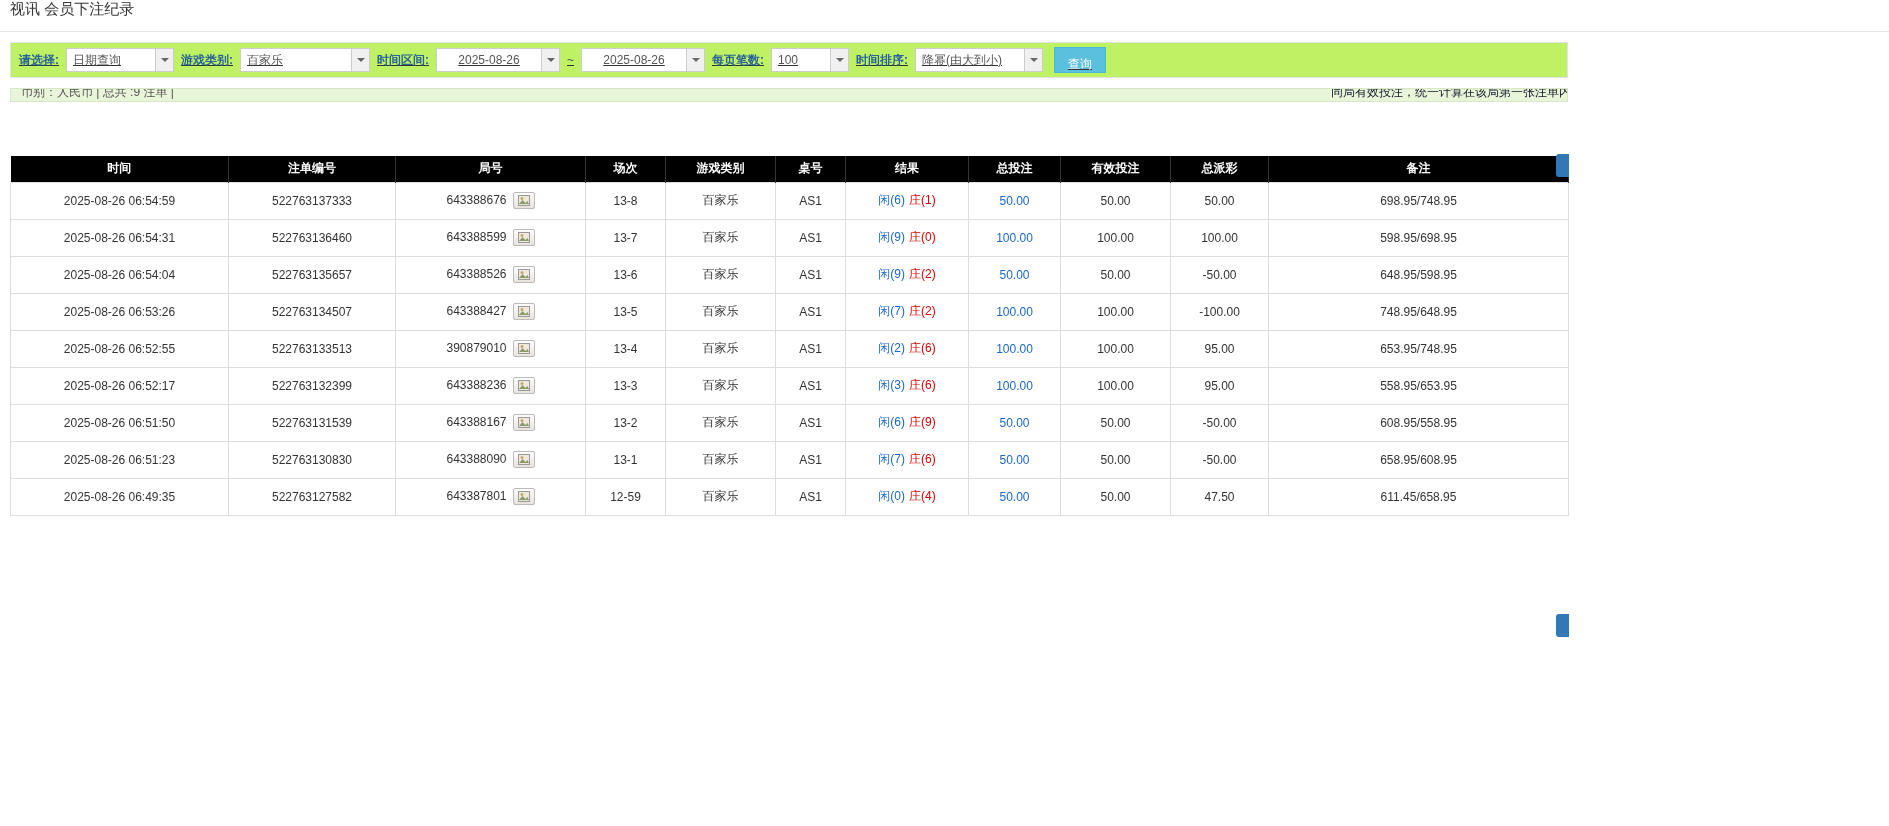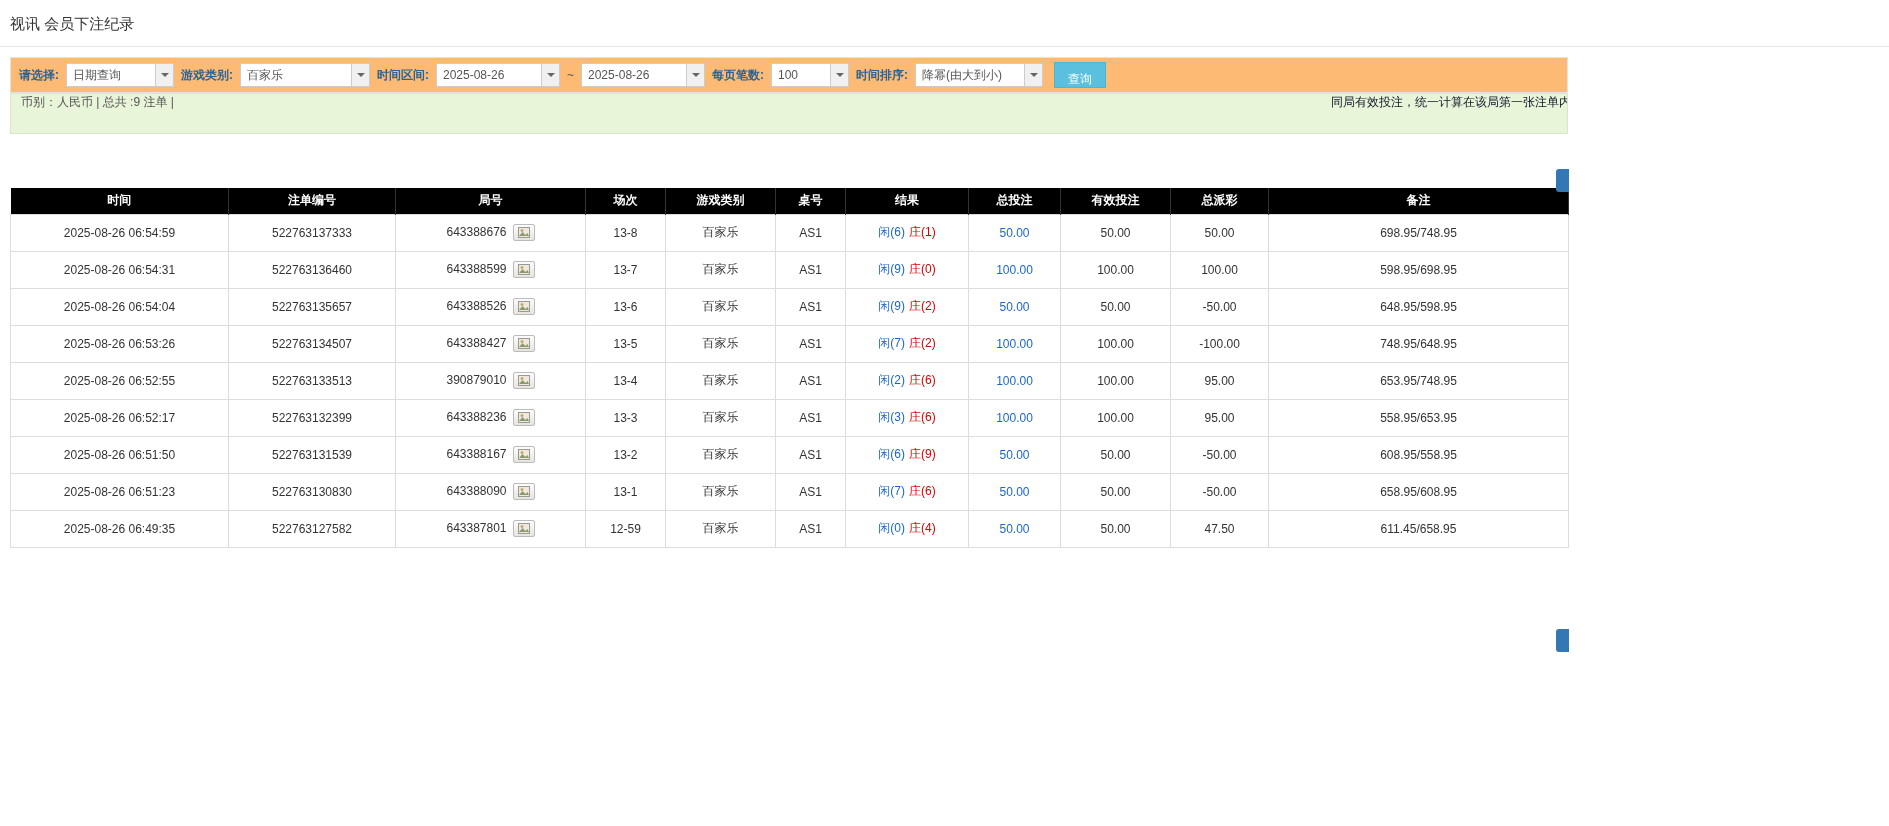--- a/index.html
+++ b/index.html
@@ -4,63 +4,63 @@
 <style>
   * { box-sizing: border-box; }
   html,body { margin:0; padding:0; }
   body {
     width:1889px; height:826px; position:relative; overflow:hidden;
     background:#fff; color:#333;
     font-family:"Liberation Sans","DejaVu Sans",sans-serif;
   }
   
   .title-bar {
-    width:100%; padding:15px 0 12px 10px;
+    width:100%; padding:0 0 12px 10px;
     border-bottom:1px solid #e5e5e5;
   }
   .page-title { font-size:15px; color:#333; }
 
   
   .content { position:relative; margin-left:10px; width:1558px; }
 
   
   .filter-bar {
-    margin-top:10px; height:36px; background:#fdba74;
+    margin-top:10px; height:36px; background:#bef264;
     border:1px solid #e3e3e3;
     display:flex; align-items:center; padding:0 8px; gap:7px;
-    font-size:12px; white-space:nowrap;
+    font-size:12px; white-space:nowrap;text-decoration:underline;
   }
   .flabel { color:#2a6496; font-weight:bold; }
   .combo { display:flex; align-items:stretch; height:24px; border:1px solid #ccc; background:#fff; }
   .combo input {
     border:none; outline:none; padding:0 6px; font-size:12px; color:#555;
     font-family:"Liberation Sans","DejaVu Sans",sans-serif; background:#fff; min-width:0;
   }
   .arrow-btn {
     width:18px; border-left:1px solid #ccc; background:#f0f0f0;
     display:flex; align-items:center; justify-content:center; cursor:pointer;
   }
   .caret { width:0; height:0; border-left:4px solid transparent; border-right:4px solid transparent; border-top:4px solid #666; }
   .w-query input { width:88px; }
   .w-game  input { width:110px; }
-  .w-date  input { width:104px; }
+  .w-date  input { width:104px;text-align:center; }
   .w-size  input { width:58px; }
   .w-sort  input { width:108px; }
   .tilde { color:#555; }
   .search-btn {
     height:26px; padding:8px 13px; margin-left:4px;
     background:#5bc0de; border:1px solid #46b8da; border-radius:0;
     color:#fff; font-size:12px; cursor:pointer;
     font-family:"Liberation Sans","DejaVu Sans",sans-serif;
   }
 
   
   .info-bar {
-    height:41px; background:#e9f5d9; border:1px solid #d6e9c6;
-    display:flex; align-items:flex-start; justify-content:space-between;
+    margin-top:10px; height:14px; background:#e9f5d9; border:1px solid #d6e9c6;
+    display:flex; align-items:flex-end; justify-content:space-between;
     padding:0 10px; font-size:12px; overflow:hidden; white-space:nowrap;
   }
   .info-left  { color:#555; }
   .info-right { color:#0f172a; margin-right:-14px; }
 
   
   .partial-btn {
     position:absolute; right:-1px; width:13px; height:23px;
     background:#3178b5; border-radius:3px 0 0 3px;
   }

